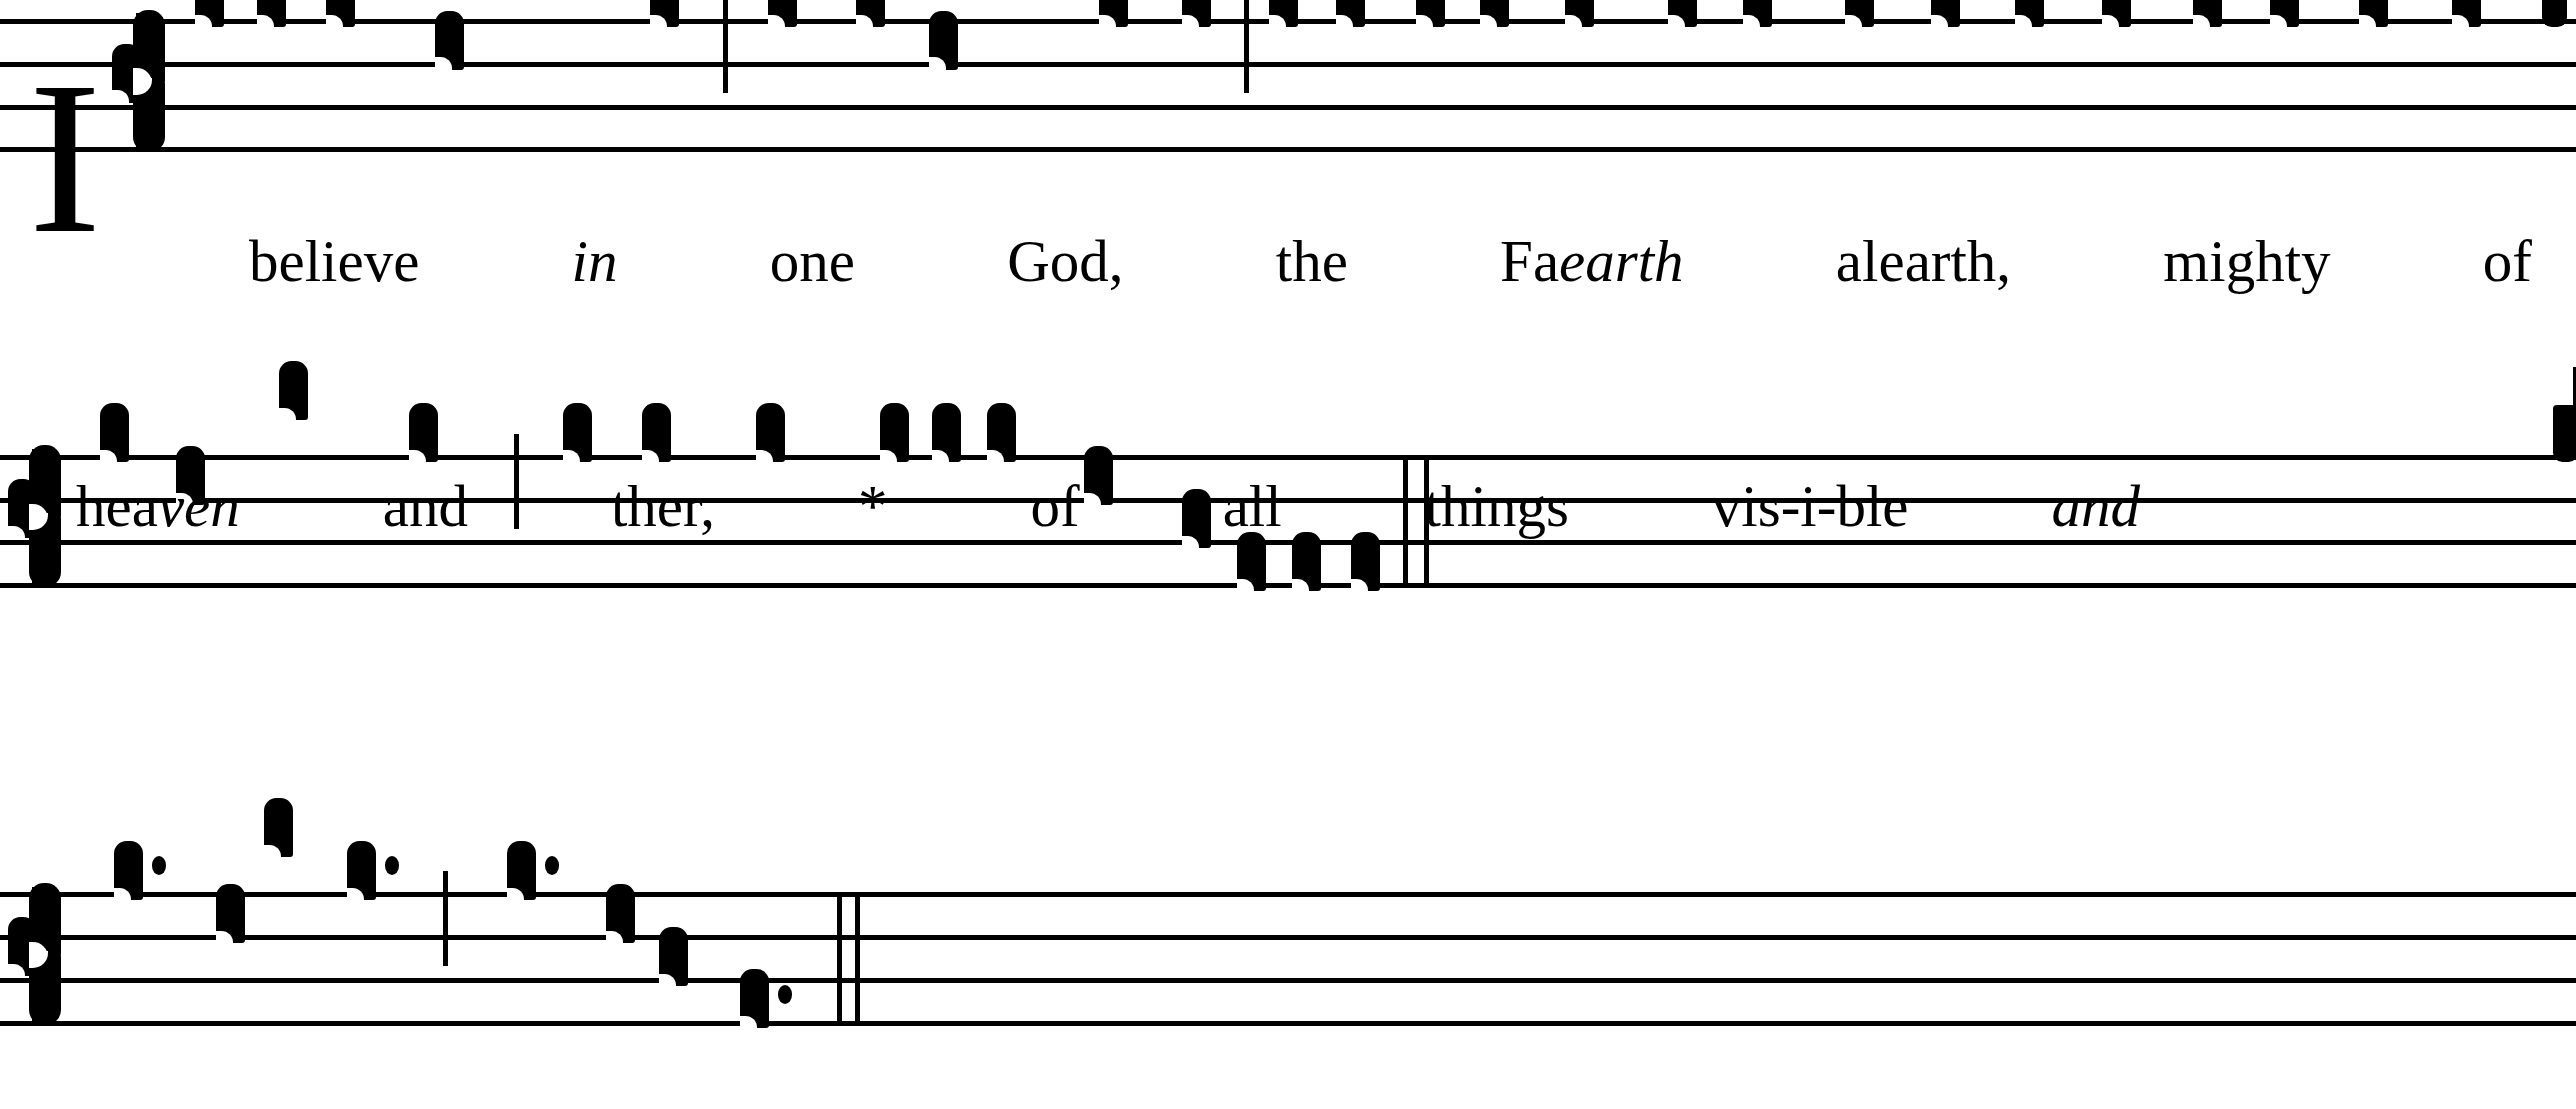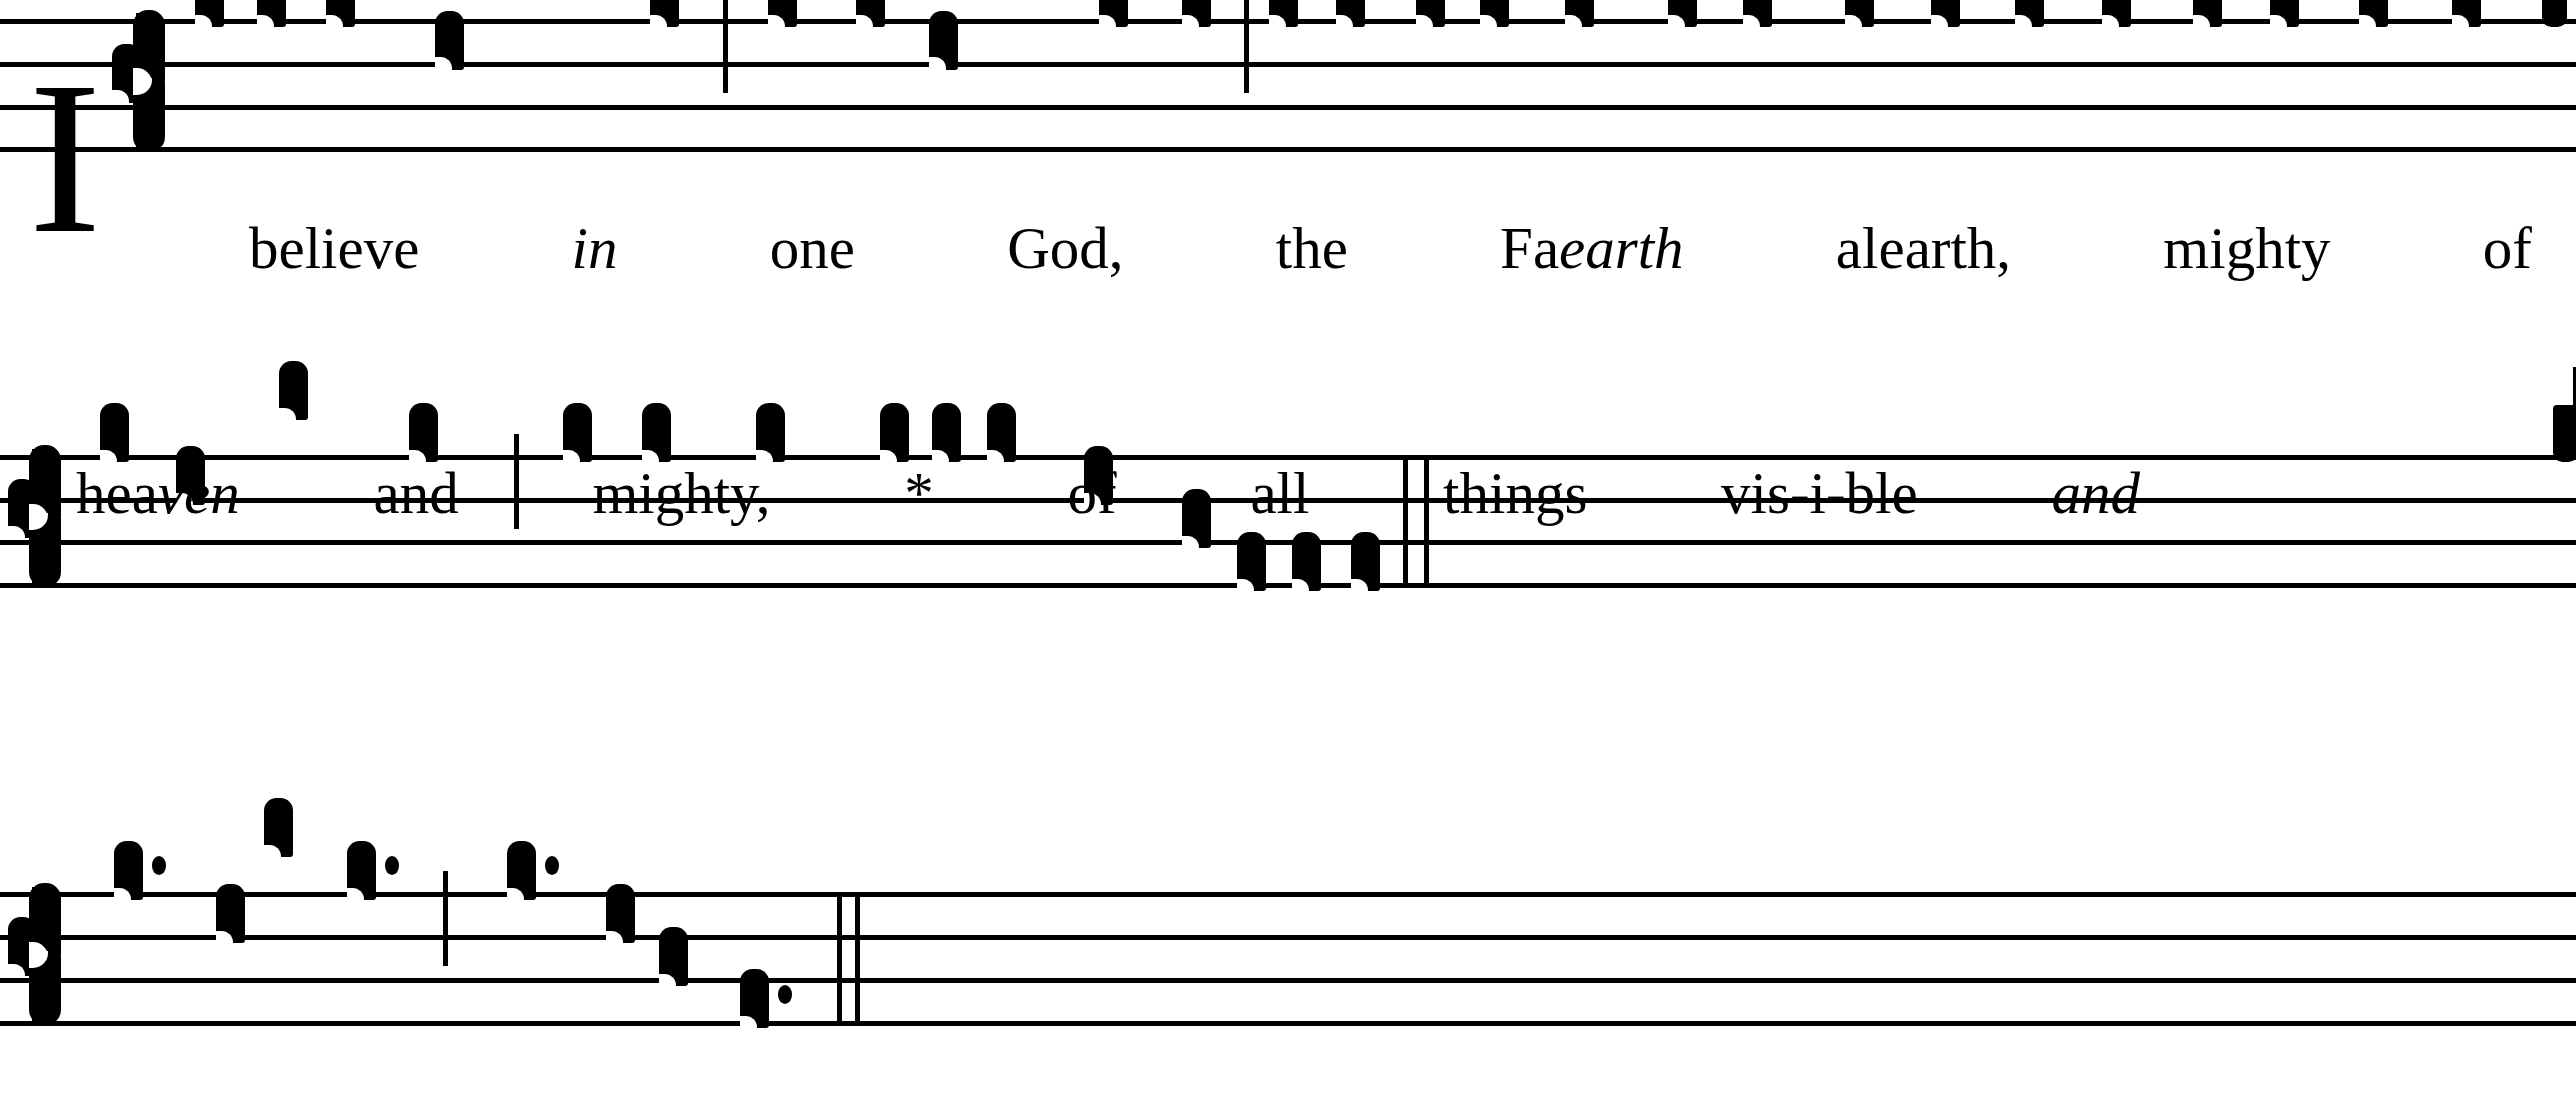--- a/index.html
+++ b/index.html
@@ -171,20 +171,21 @@
 
   
   .lyrics {
     position: absolute;
     display: flex;
     align-items: baseline;
     font-size: 59px;
     line-height: 1;
     white-space: nowrap;
     letter-spacing: 0px;
+    margin-top: 13px;
   }
   .lyrics .syl { display: inline; }
   .lyrics .word { display: inline-block; }
   .rom { font-style: normal; font-weight: 400; }
   .ital { font-style: italic; font-weight: 400; }
   .bld { font-style: normal; font-weight: 400; }
 </style>
 </head>
 <body>
 
@@ -303,21 +304,21 @@
       <span class="word"><span class="syl rom">the</span></span>
       <span class="word"><span class="syl rom">Fa</span><span class="syl ital">earth</span></span>
       <span class="word"><span class="syl rom">al</span><span class="syl bld">earth,</span></span>
       <span class="word"><span class="syl rom">mighty</span></span>
       <span class="word"><span class="syl rom">of</span></span>
     </div>
 
   <div class="lyrics" id="lyrics-2" style="left:76px; top:464px; width:2064px; justify-content:space-between;">
       <span class="word"><span class="syl rom">hea</span><span class="syl ital">ven</span></span>
       <span class="word"><span class="syl rom">and</span></span>
-      <span class="word"><span class="syl bld">mighty,</span></span>
+      <span class="word"><span class="syl bld">ther,</span></span>
       <span class="word"><span class="syl rom">*</span></span>
       <span class="word"><span class="syl rom">of</span></span>
       <span class="word"><span class="syl rom">all</span></span>
       <span class="word"><span class="syl rom">things</span></span>
       <span class="word"><span class="syl rom">vis-i-ble</span></span>
       <span class="word"><span class="syl ital">and</span></span>
     </div>
 
 </div>
 

